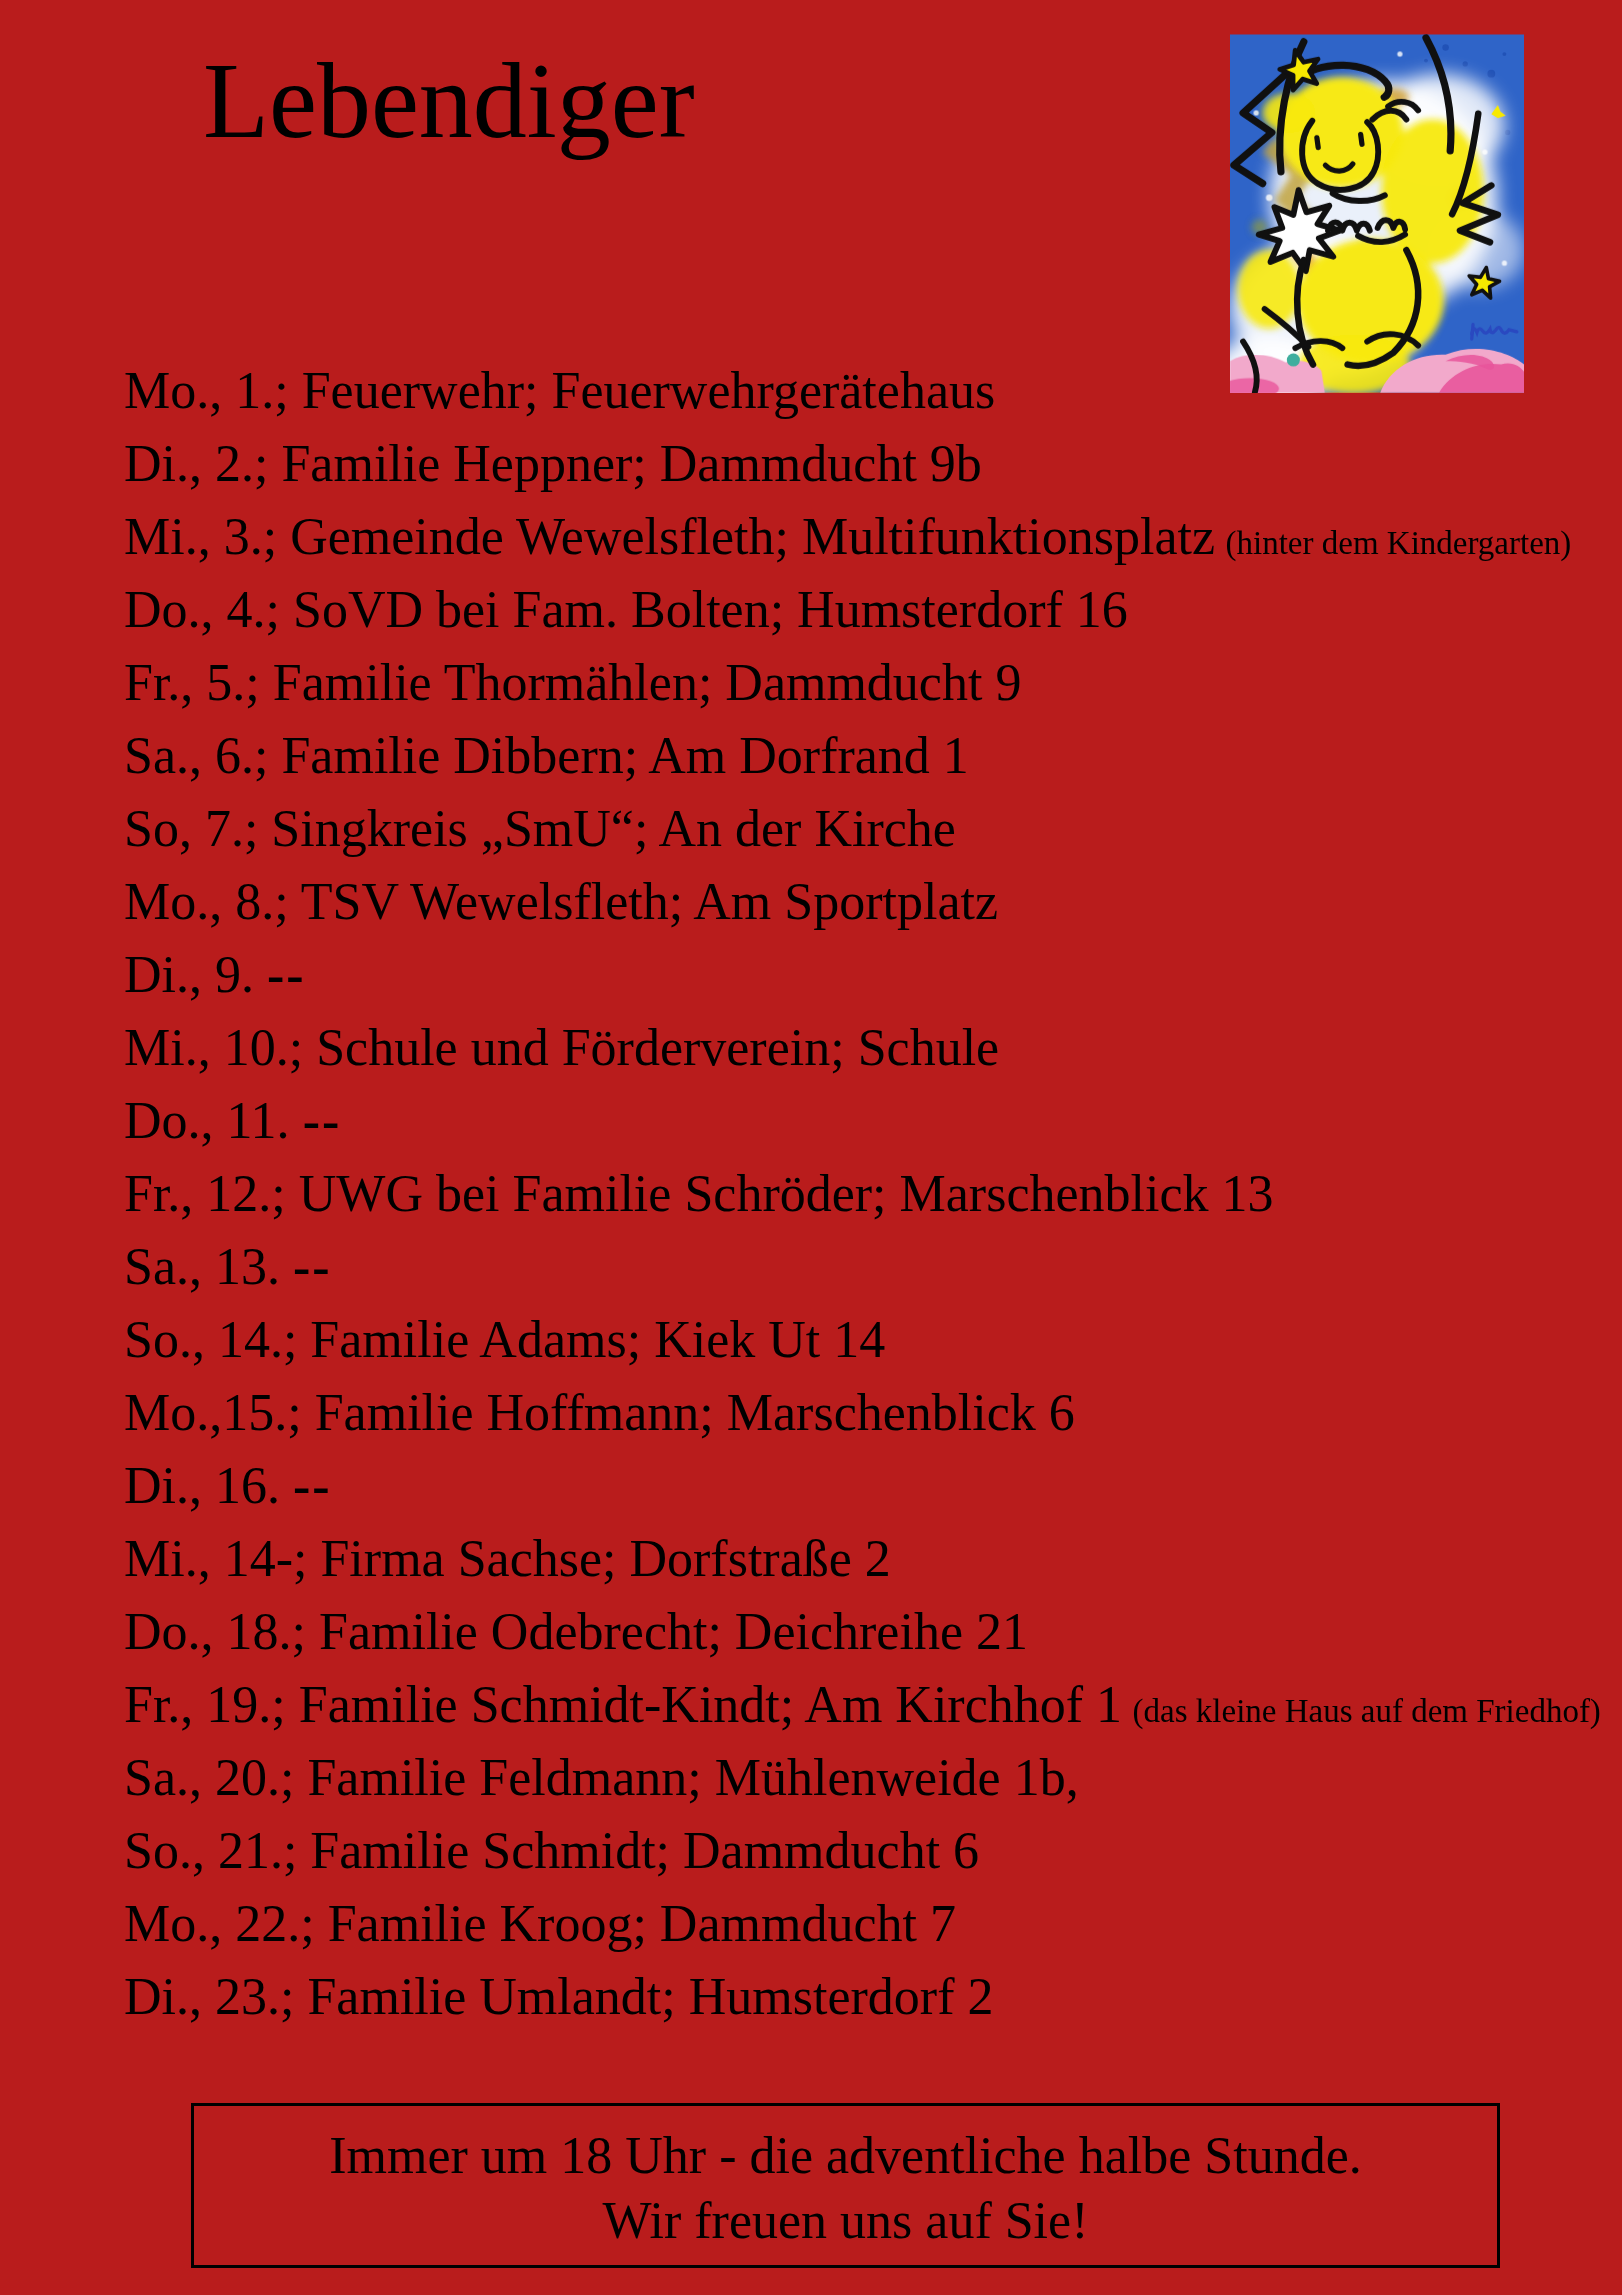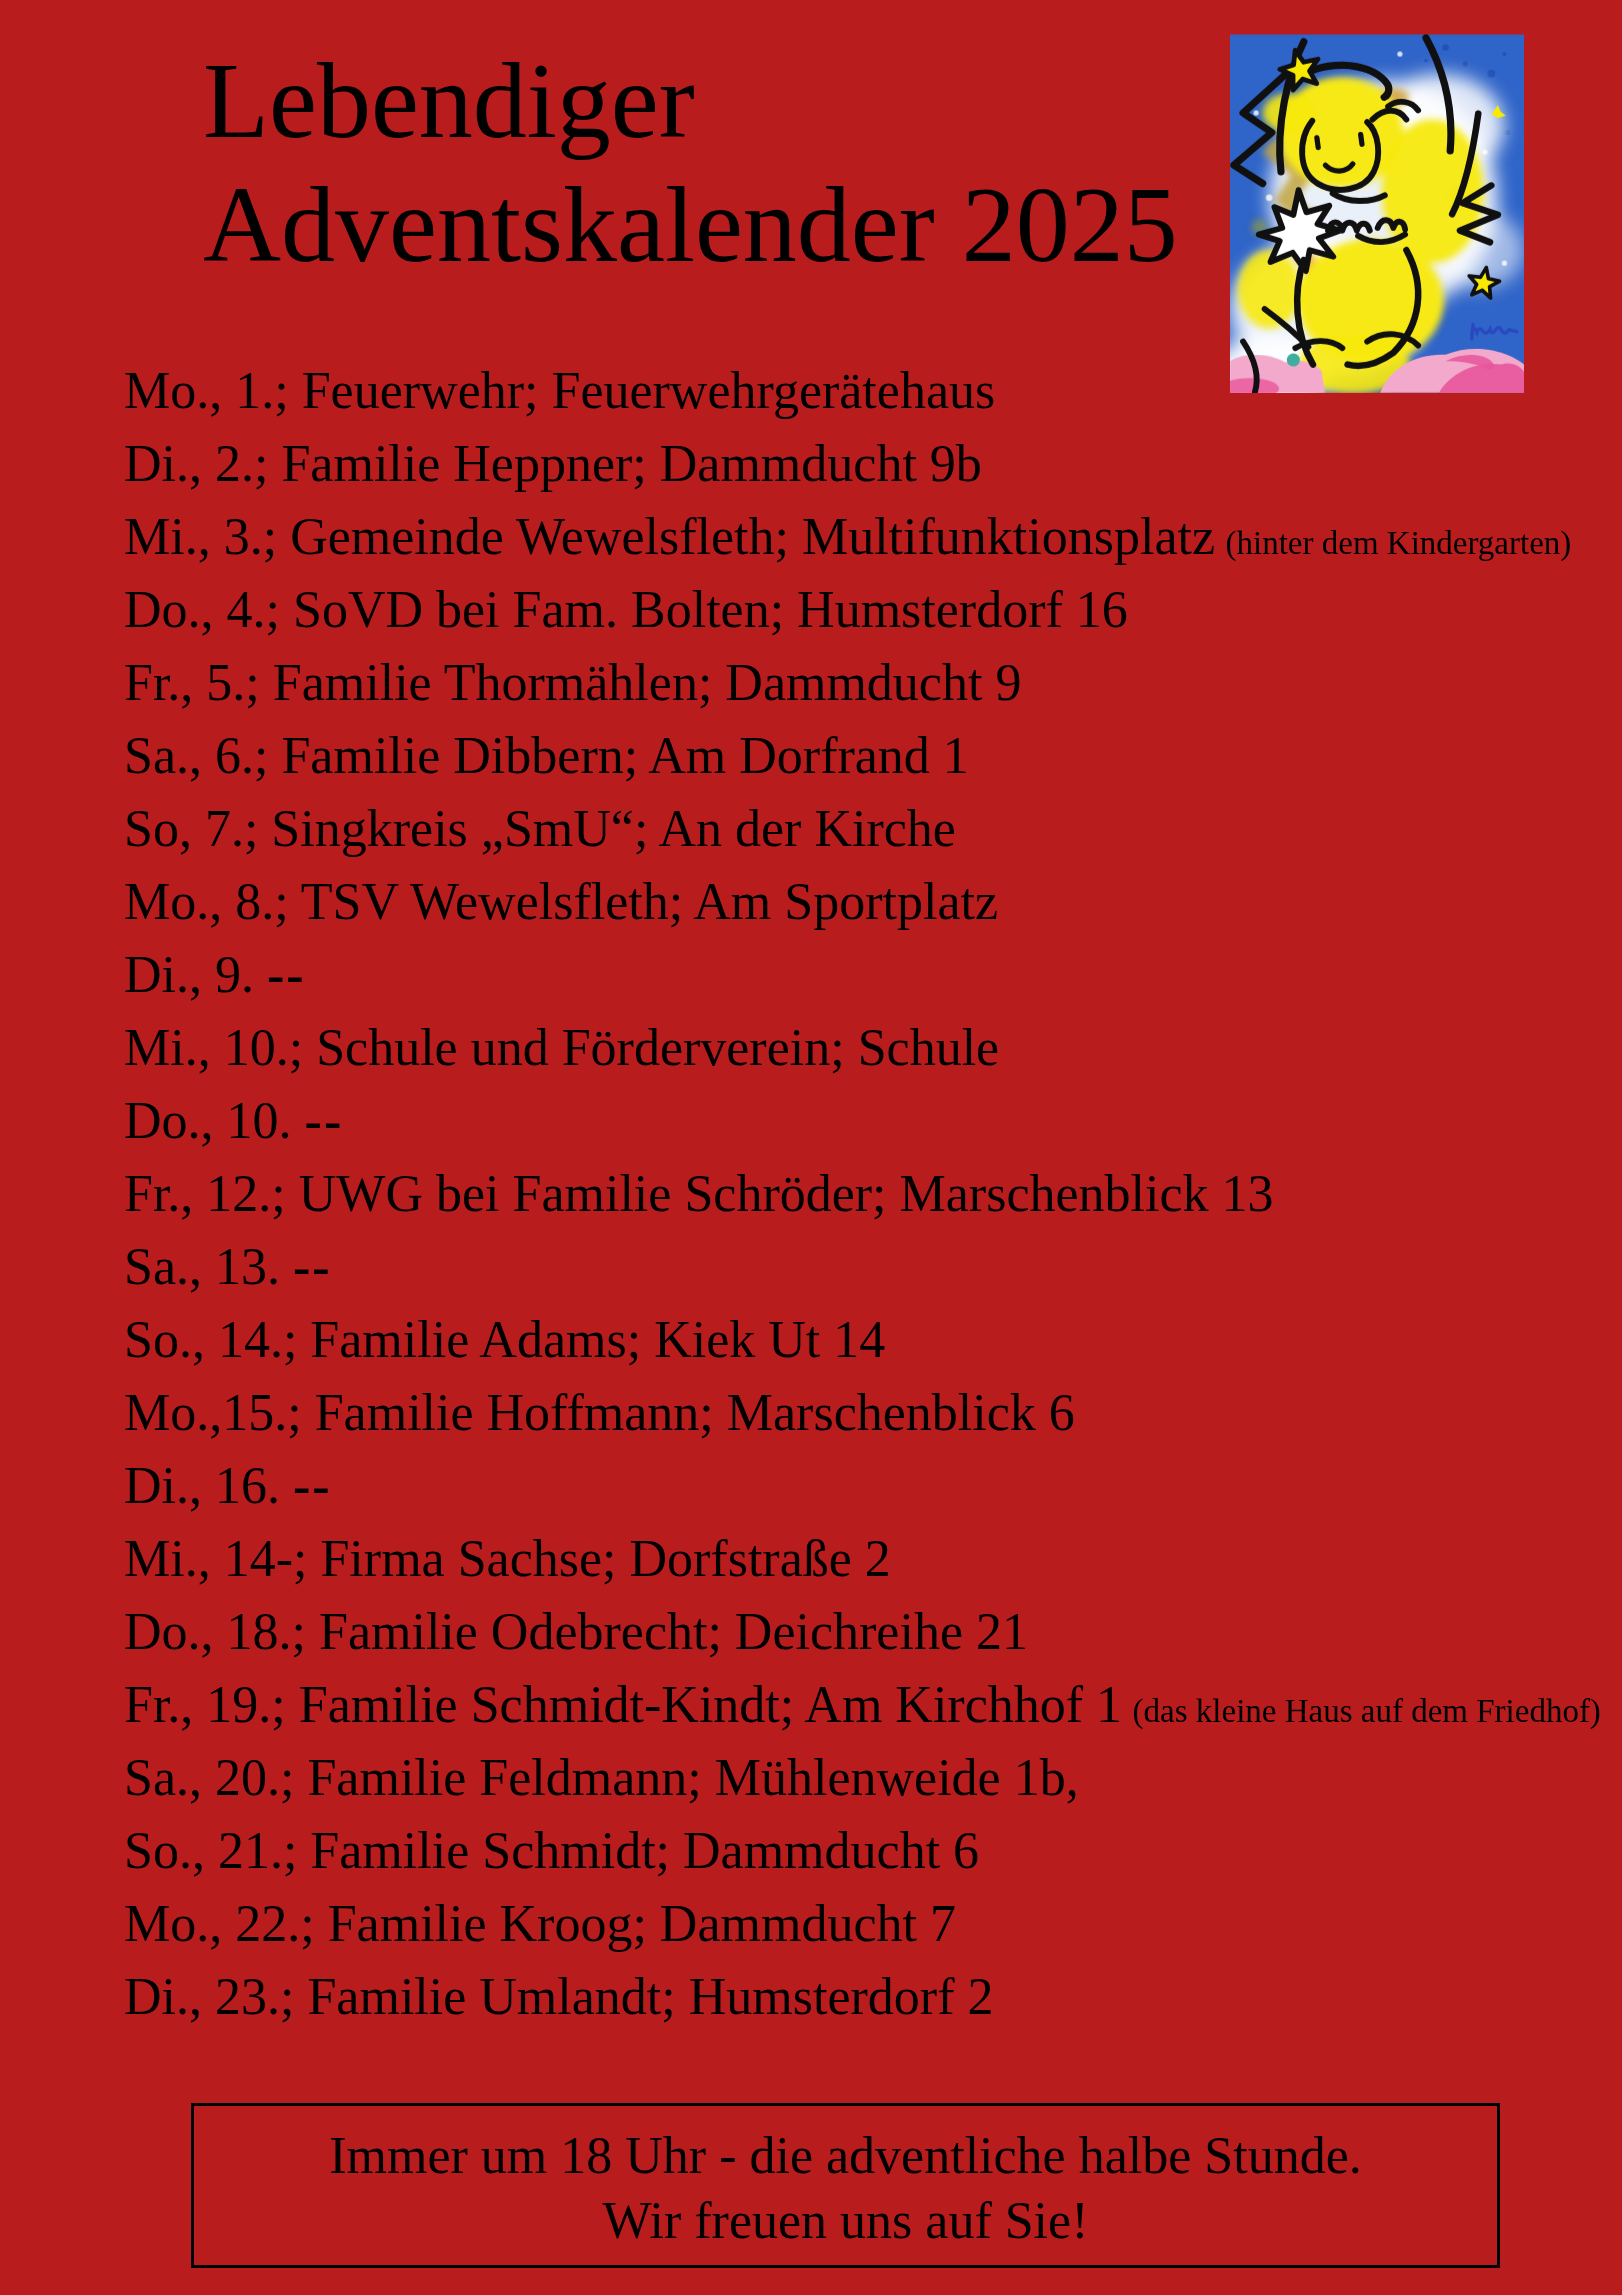--- a/index.html
+++ b/index.html
@@ -63,21 +63,20 @@
     line-height: 65px;
   }
 </style>
 </head>
 <body>
 
 <div class="page">
 
   <h1 class="title">
     <span class="title-line">Lebendiger</span>
-    <span class="title-line">Adventskalender 2025</span>
   </h1>
 
   <div class="artwork">
     <svg viewBox="0 0 450 548" xmlns="http://www.w3.org/2000/svg" role="img">
       <defs>
         <filter id="spray" x="-40%" y="-40%" width="180%" height="180%">
             <feGaussianBlur stdDeviation="14"></feGaussianBlur>
           </filter>
         <filter id="soft" x="-40%" y="-40%" width="180%" height="180%">
             <feGaussianBlur stdDeviation="6"></feGaussianBlur>
@@ -193,21 +192,21 @@
     <li class="entry"><span class="main">Mo., 1.; Feuerwehr; Feuerwehrgerätehaus</span><b class="dash"></b><span class="note"></span></li>
     <li class="entry"><span class="main">Di., 2.; Familie Heppner; Dammducht 9b</span><b class="dash"></b><span class="note"></span></li>
     <li class="entry"><span class="main">Mi., 3.; Gemeinde Wewelsfleth; Multifunktionsplatz</span><b class="dash"></b><span class="note">(hinter dem Kindergarten)</span></li>
     <li class="entry"><span class="main">Do., 4.; SoVD bei Fam. Bolten; Humsterdorf 16</span><b class="dash"></b><span class="note"></span></li>
     <li class="entry"><span class="main">Fr., 5.; Familie Thormählen; Dammducht 9</span><b class="dash"></b><span class="note"></span></li>
     <li class="entry"><span class="main">Sa., 6.; Familie Dibbern; Am Dorfrand 1</span><b class="dash"></b><span class="note"></span></li>
     <li class="entry"><span class="main">So, 7.; Singkreis „SmU“; An der Kirche</span><b class="dash"></b><span class="note"></span></li>
     <li class="entry"><span class="main">Mo., 8.; TSV Wewelsfleth; Am Sportplatz</span><b class="dash"></b><span class="note"></span></li>
     <li class="entry"><span class="main">Di., 9.</span><b class="dash">--</b><span class="note"></span></li>
     <li class="entry"><span class="main">Mi., 10.; Schule und Förderverein; Schule</span><b class="dash"></b><span class="note"></span></li>
-    <li class="entry"><span class="main">Do., 10.</span><b class="dash">--</b><span class="note"></span></li>
+    <li class="entry"><span class="main">Do., 11.</span><b class="dash">--</b><span class="note"></span></li>
     <li class="entry"><span class="main">Fr., 12.; UWG bei Familie Schröder; Marschenblick 13</span><b class="dash"></b><span class="note"></span></li>
     <li class="entry"><span class="main">Sa., 13.</span><b class="dash">--</b><span class="note"></span></li>
     <li class="entry"><span class="main">So., 14.; Familie Adams; Kiek Ut 14</span><b class="dash"></b><span class="note"></span></li>
     <li class="entry"><span class="main">Mo.,15.; Familie Hoffmann; Marschenblick 6</span><b class="dash"></b><span class="note"></span></li>
     <li class="entry"><span class="main">Di., 16.</span><b class="dash">--</b><span class="note"></span></li>
     <li class="entry"><span class="main">Mi., 14-; Firma Sachse; Dorfstraße 2</span><b class="dash"></b><span class="note"></span></li>
     <li class="entry"><span class="main">Do., 18.; Familie Odebrecht; Deichreihe 21</span><b class="dash"></b><span class="note"></span></li>
     <li class="entry"><span class="main">Fr., 19.; Familie Schmidt-Kindt; Am Kirchhof 1</span><b class="dash"></b><span class="note">(das kleine Haus auf dem Friedhof)</span></li>
     <li class="entry"><span class="main">Sa., 20.; Familie Feldmann; Mühlenweide 1b,</span><b class="dash"></b><span class="note"></span></li>
     <li class="entry"><span class="main">So., 21.; Familie Schmidt; Dammducht 6</span><b class="dash"></b><span class="note"></span></li>

